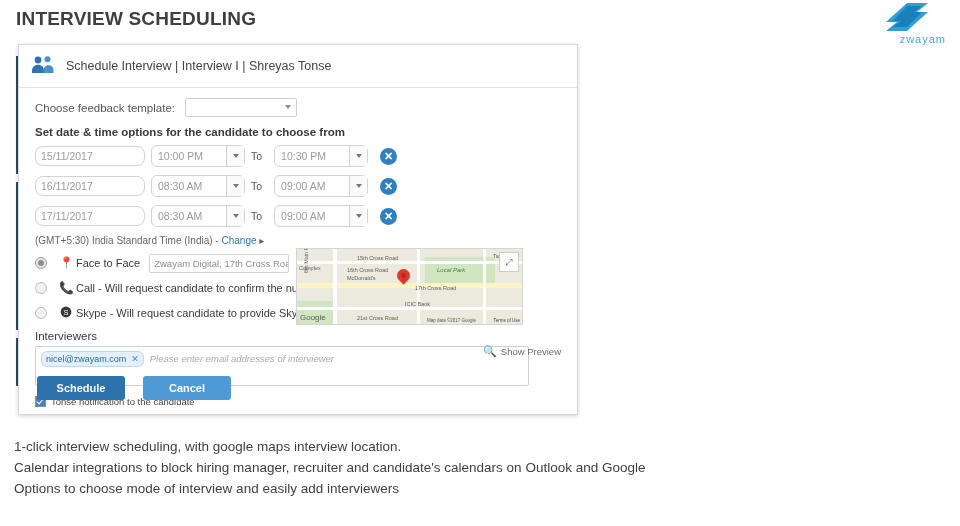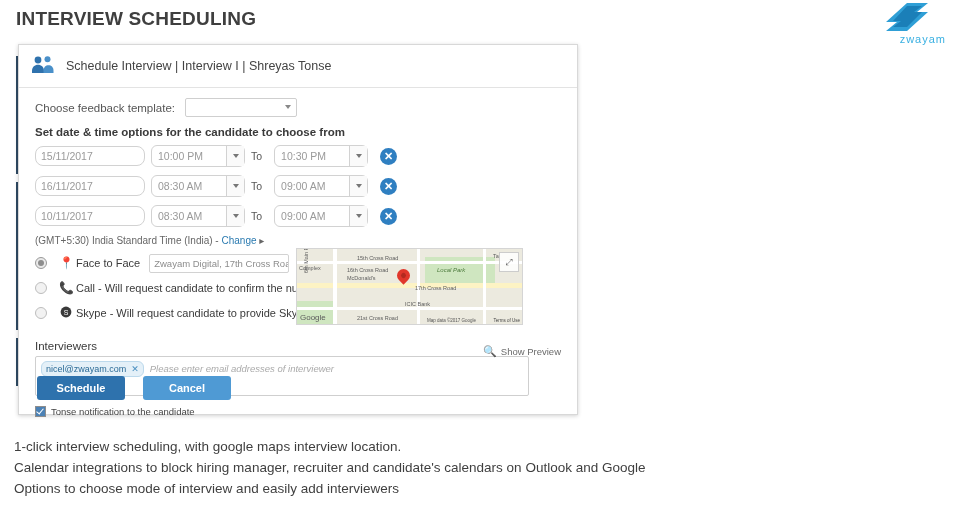--- a/index.html
+++ b/index.html
@@ -331,21 +331,21 @@
     font-size: 9px;
     color: #555;
     text-align: center;
     line-height: 18px;
   }
 
   
   .interviewers-label {
     font-size: 11.5px;
     color: #3a3a3a;
-    margin-top: 16px;
+    margin-top: 6px;
     margin-bottom: 4px;
   }
   .tags-box {
     width: 482px;
     height: 30px;
     border: 1px solid #cfcfcf;
     border-radius: 2px;
     background: #fff;
     display: flex;
     align-items: flex-start;
@@ -529,21 +529,21 @@
       <div class="time-wrap">
         <span class="time-val">09:00 AM</span>
         <span class="time-btn">
             <span class="caret"></span>
           </span>
       </div>
       <span class="del-btn">✕</span>
     </div>
 
     <div class="slot-row">
-      <div class="date-input">10/11/2017</div>
+      <div class="date-input">17/11/2017</div>
       <div class="time-wrap">
         <span class="time-val">08:30 AM</span>
         <span class="time-btn">
             <span class="caret"></span>
           </span>
       </div>
       <span class="to-label">To</span>
       <div class="time-wrap">
         <span class="time-val">09:00 AM</span>
         <span class="time-btn">

